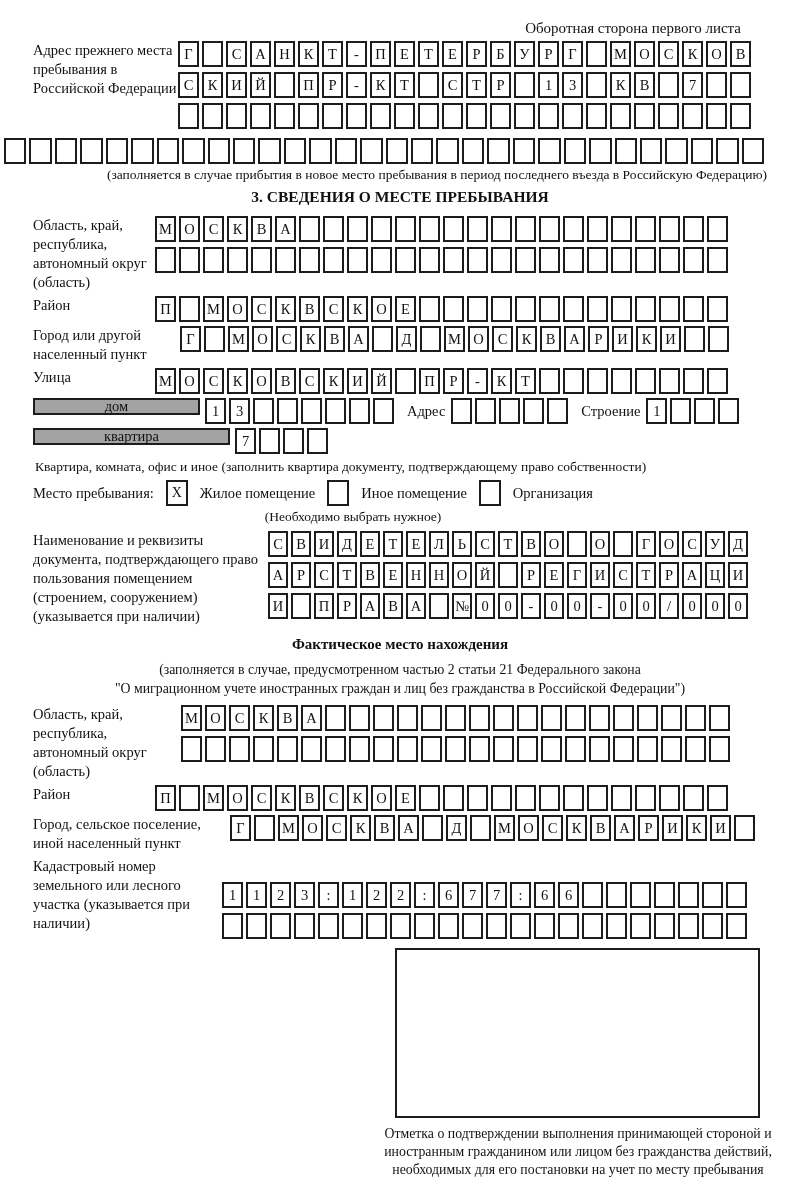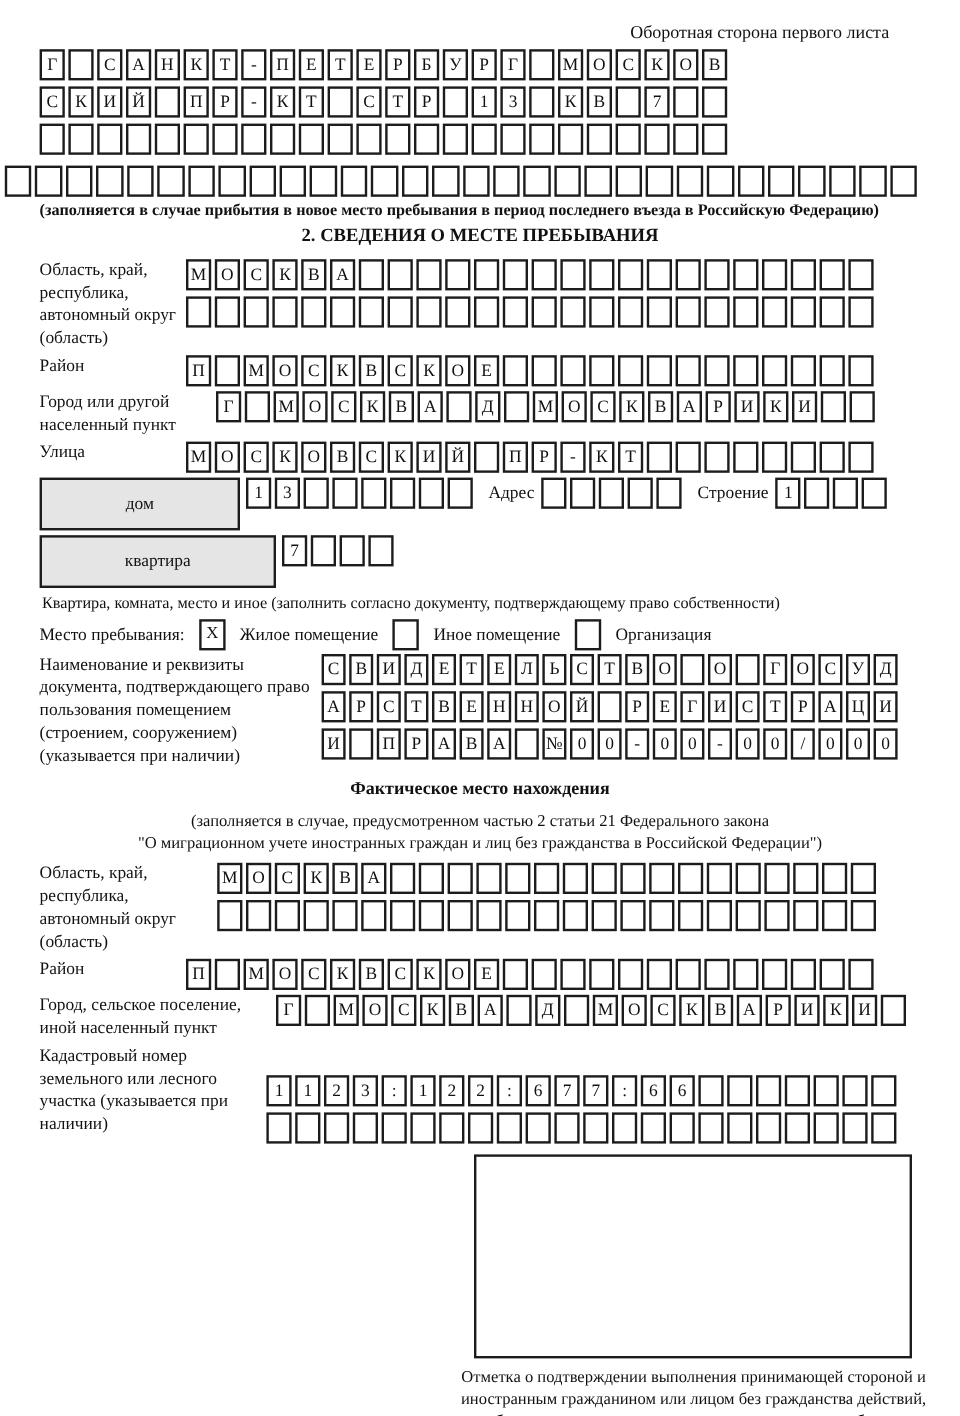--- a/index.html
+++ b/index.html
@@ -16,26 +16,26 @@
   .cellrow{display:flex;flex-shrink:0;}
   .cell{width:21px;height:26px;border:2px solid #1c1c1c;box-sizing:border-box;
         margin-right:3px;display:flex;align-items:center;justify-content:center;
         font-size:14.5px;background:#fff;}
   .cellcol .cellrow{margin-bottom:5px;}
   .widecells{margin-left:-29px;margin-bottom:2px;}
   .widecells .cell{width:23px;}
   .cells21 .cell{width:20px;}
 
   .caption{font-size:13.5px;line-height:17px;margin:0 0 5px 2px;}
-  .center{text-align:left;margin-left:0;font-weight:bold;}
+  .center{text-align:right;margin-left:0;}
   .sec-title{text-align:center;font-size:15.5px;font-weight:bold;margin:4px 0 10px;}
 
-  .boxlabel{border:2px solid #1c1c1c;height:44px;box-sizing:border-box;flex-shrink:0;
+  .boxlabel{border:2px solid #1c1c1c;height:17px;box-sizing:border-box;flex-shrink:0;
             display:flex;align-items:center;justify-content:center;font-size:14.5px;
-            background:#e5e5e5;}
+            background:#a3a3a3;}
   .bl-dom{width:167px;margin-right:5px;}
   .bl-kv{width:197px;margin-right:5px;}
   .inline-label{font-size:14.5px;line-height:26px;margin:0 6px 0 10px;white-space:nowrap;}
 
   .mesto-row{display:flex;align-items:center;margin-bottom:3px;font-size:14.5px;}
   .checkbox{width:22px;height:26px;border:2px solid #1c1c1c;box-sizing:border-box;
             display:flex;align-items:center;justify-content:center;font-size:14px;
             margin:0 12px;flex-shrink:0;}
   .mesto-note{width:260px;margin-left:190px;text-align:center;font-size:13.5px;margin-bottom:6px;}
 
@@ -51,20 +51,21 @@
 </style>
 </head>
 <body>
 
 <div class="page">
 
   <div class="header-note">Оборотная сторона первого листа</div>
 
   <section>
     <div class="frow">
+      <div class="flabel w145">Адрес прежнего места пребывания в Российской Федерации</div>
       <div class="cellcol">
         <div class="cellrow">
             <div class="cell">Г</div>
             <div class="cell"></div>
             <div class="cell">С</div>
             <div class="cell">А</div>
             <div class="cell">Н</div>
             <div class="cell">К</div>
             <div class="cell">Т</div>
             <div class="cell">-</div>
@@ -167,21 +168,21 @@
         <div class="cell"></div>
         <div class="cell"></div>
         <div class="cell"></div>
         <div class="cell"></div>
         <div class="cell"></div>
         <div class="cell"></div>
       </div>
     <div class="caption center">(заполняется в случае прибытия в новое место пребывания в период последнего въезда в Российскую Федерацию)</div>
   </section>
 
-  <div class="sec-title">2. СВЕДЕНИЯ О МЕСТЕ ПРЕБЫВАНИЯ</div>
+  <div class="sec-title">3. СВЕДЕНИЯ О МЕСТЕ ПРЕБЫВАНИЯ</div>
 
   <div class="frow">
     <div class="flabel w122">Область, край, республика, автономный округ (область)</div>
     <div class="cellcol">
       <div class="cellrow">
           <div class="cell">М</div>
           <div class="cell">О</div>
           <div class="cell">С</div>
           <div class="cell">К</div>
           <div class="cell">В</div>
@@ -354,31 +355,32 @@
 
   <div class="frow">
     <div class="boxlabel bl-kv">квартира</div>
     <div class="cellrow">
         <div class="cell">7</div>
         <div class="cell"></div>
         <div class="cell"></div>
         <div class="cell"></div>
       </div>
   </div>
-  <div class="caption">Квартира, комната, место и иное (заполнить согласно документу, подтверждающему право собственности)</div>
+  <div class="caption">Квартира, комната, офис и иное (заполнить квартира документу, подтверждающему право собственности)</div>
 
   <div class="mesto-row">
     <span>Место пребывания:</span>
     <span class="checkbox">X</span>
     <span>Жилое помещение</span>
     <span class="checkbox"></span>
     <span>Иное помещение</span>
     <span class="checkbox"></span>
     <span>Организация</span>
   </div>
+  <div class="mesto-note">(Необходимо выбрать нужное)</div>
 
   <div class="frow">
     <div class="flabel w235">Наименование и реквизиты документа, подтверждающего право пользования помещением (строением, сооружением) (указывается при наличии)</div>
     <div class="cellcol">
       <div class="cellrow cells21">
           <div class="cell">С</div>
           <div class="cell">В</div>
           <div class="cell">И</div>
           <div class="cell">Д</div>
           <div class="cell">Е</div>

